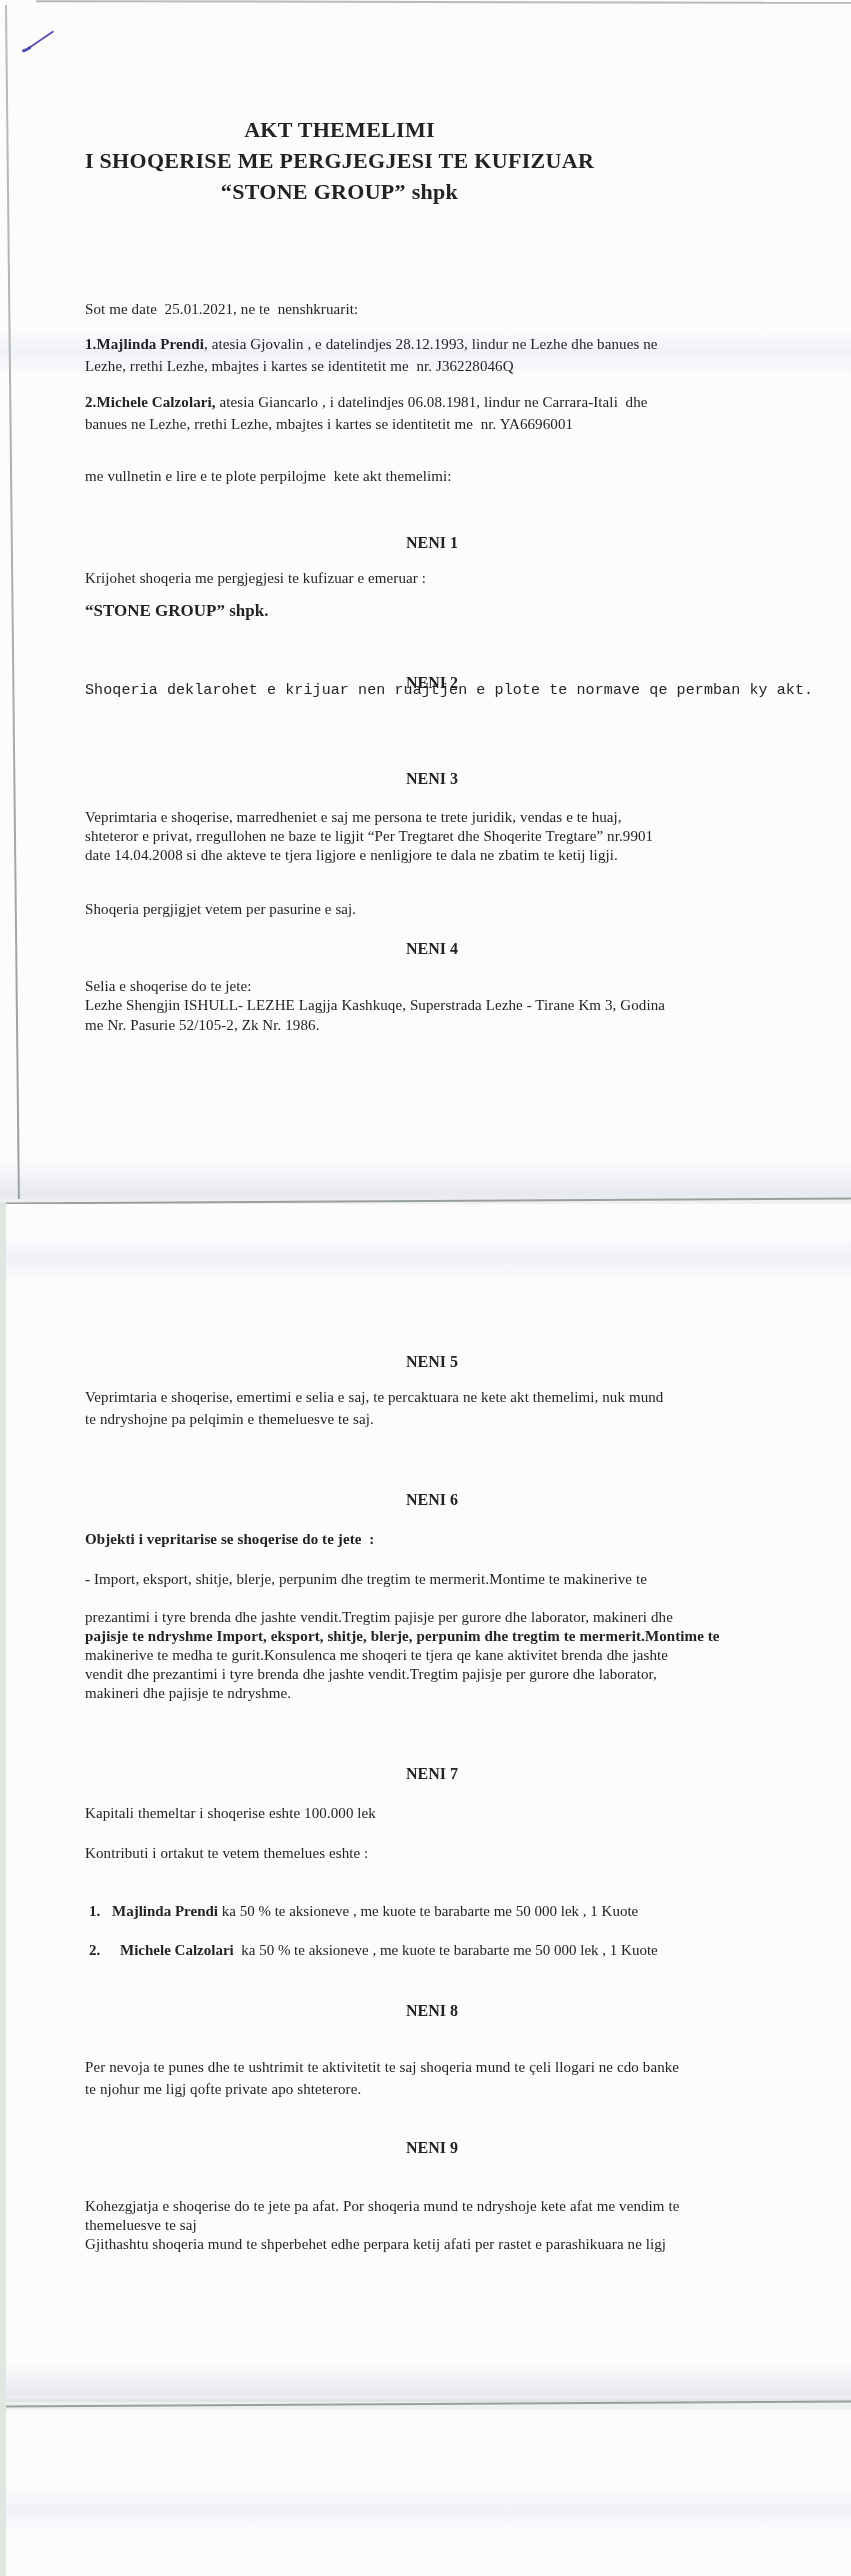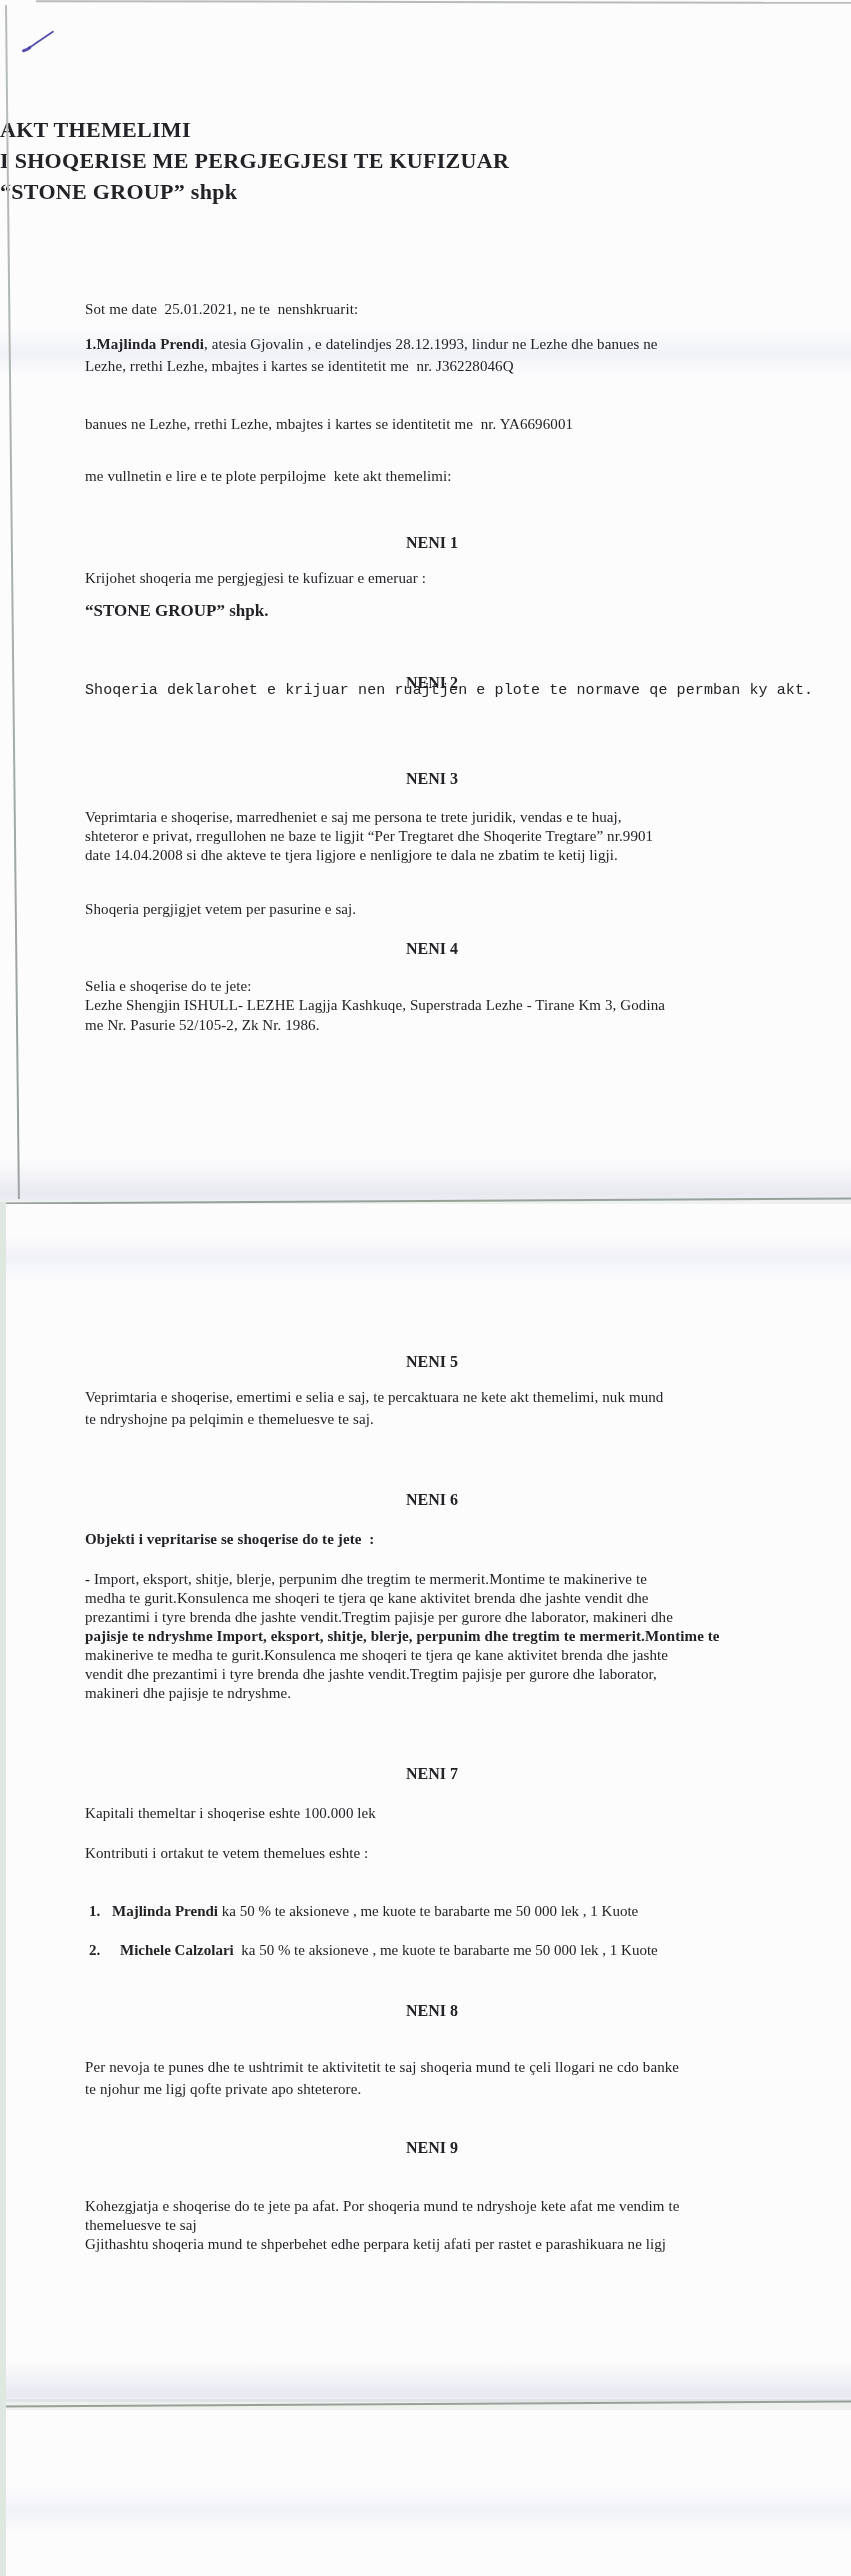--- a/index.html
+++ b/index.html
@@ -5,21 +5,21 @@
   html,body{margin:0;padding:0;background:#e9ece9;}
   .canvas{position:relative;width:852px;height:3614px;background:#eef1ee;overflow:hidden;
           font-family:"Liberation Serif", serif;color:#232327;}
   .page{position:absolute;left:0;width:852px;background:#fcfcfd;}
   #page-1{top:0;height:1201px;}
   #page-2{top:1204px;height:1195px;}
   #page-3{top:2410px;height:1194px;}
   .ln{position:absolute;left:85px;width:732px;font-size:15px;white-space:pre;letter-spacing:0.1px;}
   .bold{font-weight:bold;}
   .neni{position:absolute;left:87px;width:690px;text-align:center;font-weight:bold;font-size:16px;white-space:pre;}
-  .title-line{position:absolute;left:0;width:679px;text-align:left;font-weight:bold;font-size:22px;letter-spacing:0.3px;white-space:pre;}
+  .title-line{position:absolute;left:0;width:679px;text-align:center;font-weight:bold;font-size:22px;letter-spacing:0.3px;white-space:pre;}
   .company-line{position:absolute;left:85px;font-weight:bold;font-size:17px;white-space:pre;text-align:right;}
   .num{position:absolute;font-size:15px;font-weight:bold;white-space:pre;}
   .itm{position:absolute;font-size:15px;white-space:pre;}
   .shadow-band{position:absolute;left:0;width:852px;height:41px;
      background:linear-gradient(180deg, rgba(176,180,205,0) 0%, rgba(176,180,205,.26) 82%, rgba(150,155,180,.14) 100%);}
   .faint-band{position:absolute;left:0;width:852px;height:46px;
      background:linear-gradient(180deg, rgba(222,224,240,0) 0%, rgba(222,224,240,.38) 50%, rgba(222,224,240,0) 100%);}
   .edge{position:absolute;background:#a0a7a1;}
   svg{position:absolute;overflow:visible;}
   .ink{stroke:#453fa6;fill:none;stroke-linecap:round;stroke-linejoin:round;opacity:.92;}
@@ -39,20 +39,21 @@
 
     <div class="title-line" style="top:117px;">AKT THEMELIMI</div>
     <div class="title-line" style="top:148px;">I SHOQERISE ME PERGJEGJESI TE KUFIZUAR</div>
     <div class="title-line" style="top:179px;">“STONE GROUP” shpk</div>
 
     <div class="ln" style="top:301px;">Sot me date  25.01.2021, ne te  nenshkruarit:</div>
 
     <div class="ln" style="top:336px;"><span class="bold">1.Majlinda Prendi</span><span>, atesia Gjovalin , e datelindjes 28.12.1993, lindur ne Lezhe dhe banues ne</span></div>
     <div class="ln" style="top:358px;">Lezhe, rrethi Lezhe, mbajtes i kartes se identitetit me  nr. J36228046Q</div>
 
+    <div class="ln" style="top:394px;"><span class="bold">2.Michele Calzolari,</span><span> atesia Giancarlo , i datelindjes 06.08.1981, lindur ne Carrara-Itali  dhe</span></div>
     <div class="ln" style="top:416px;">banues ne Lezhe, rrethi Lezhe, mbajtes i kartes se identitetit me  nr. YA6696001</div>
 
     <div class="ln" style="top:468px;">me vullnetin e lire e te plote perpilojme  kete akt themelimi:</div>
 
     <div class="neni" style="top:534px;">NENI 1</div>
     <div class="ln" style="top:570px;">Krijohet shoqeria me pergjegjesi te kufizuar e emeruar :</div>
     <div class="company-line" style="top:601px;">“STONE GROUP” shpk.</div>
 
     <div class="neni" style="top:674px;">NENI 2</div>
     <div class="ln" style="top:682px;font-family:Liberation Mono, monospace;">Shoqeria deklarohet e krijuar nen ruajtjen e plote te normave qe permban ky akt.</div>
@@ -78,21 +79,20 @@
   <div class="page" id="page-2">
     <div class="faint-band" style="top:31px;"></div>
 
     <div class="neni" style="top:149px;">NENI 5</div>
     <div class="ln" style="top:185px;">Veprimtaria e shoqerise, emertimi e selia e saj, te percaktuara ne kete akt themelimi, nuk mund</div>
     <div class="ln" style="top:207px;">te ndryshojne pa pelqimin e themeluesve te saj.</div>
 
     <div class="neni" style="top:287px;">NENI 6</div>
     <div class="ln bold" style="top:327px;">Objekti i vepritarise se shoqerise do te jete  :</div>
     <div class="ln" style="top:367px;"><span class="bold">-</span><span> Import, eksport, shitje, blerje, perpunim dhe tregtim te mermerit.Montime te makinerive te</span></div>
-    <div class="ln" style="top:386px;">medha te gurit.Konsulenca me shoqeri te tjera qe kane aktivitet brenda dhe jashte vendit dhe</div>
     <div class="ln" style="top:405px;">prezantimi i tyre brenda dhe jashte vendit.Tregtim pajisje per gurore dhe laborator, makineri dhe</div>
     <div class="ln" style="top:424px;font-weight:bold;">pajisje te ndryshme Import, eksport, shitje, blerje, perpunim dhe tregtim te mermerit.Montime te</div>
     <div class="ln" style="top:443px;">makinerive te medha te gurit.Konsulenca me shoqeri te tjera qe kane aktivitet brenda dhe jashte</div>
     <div class="ln" style="top:462px;">vendit dhe prezantimi i tyre brenda dhe jashte vendit.Tregtim pajisje per gurore dhe laborator,</div>
     <div class="ln" style="top:481px;">makineri dhe pajisje te ndryshme.</div>
 
     <div class="neni" style="top:561px;">NENI 7</div>
     <div class="ln" style="top:601px;">Kapitali themeltar i shoqerise eshte 100.000 lek</div>
     <div class="ln" style="top:641px;">Kontributi i ortakut te vetem themelues eshte :</div>
 

